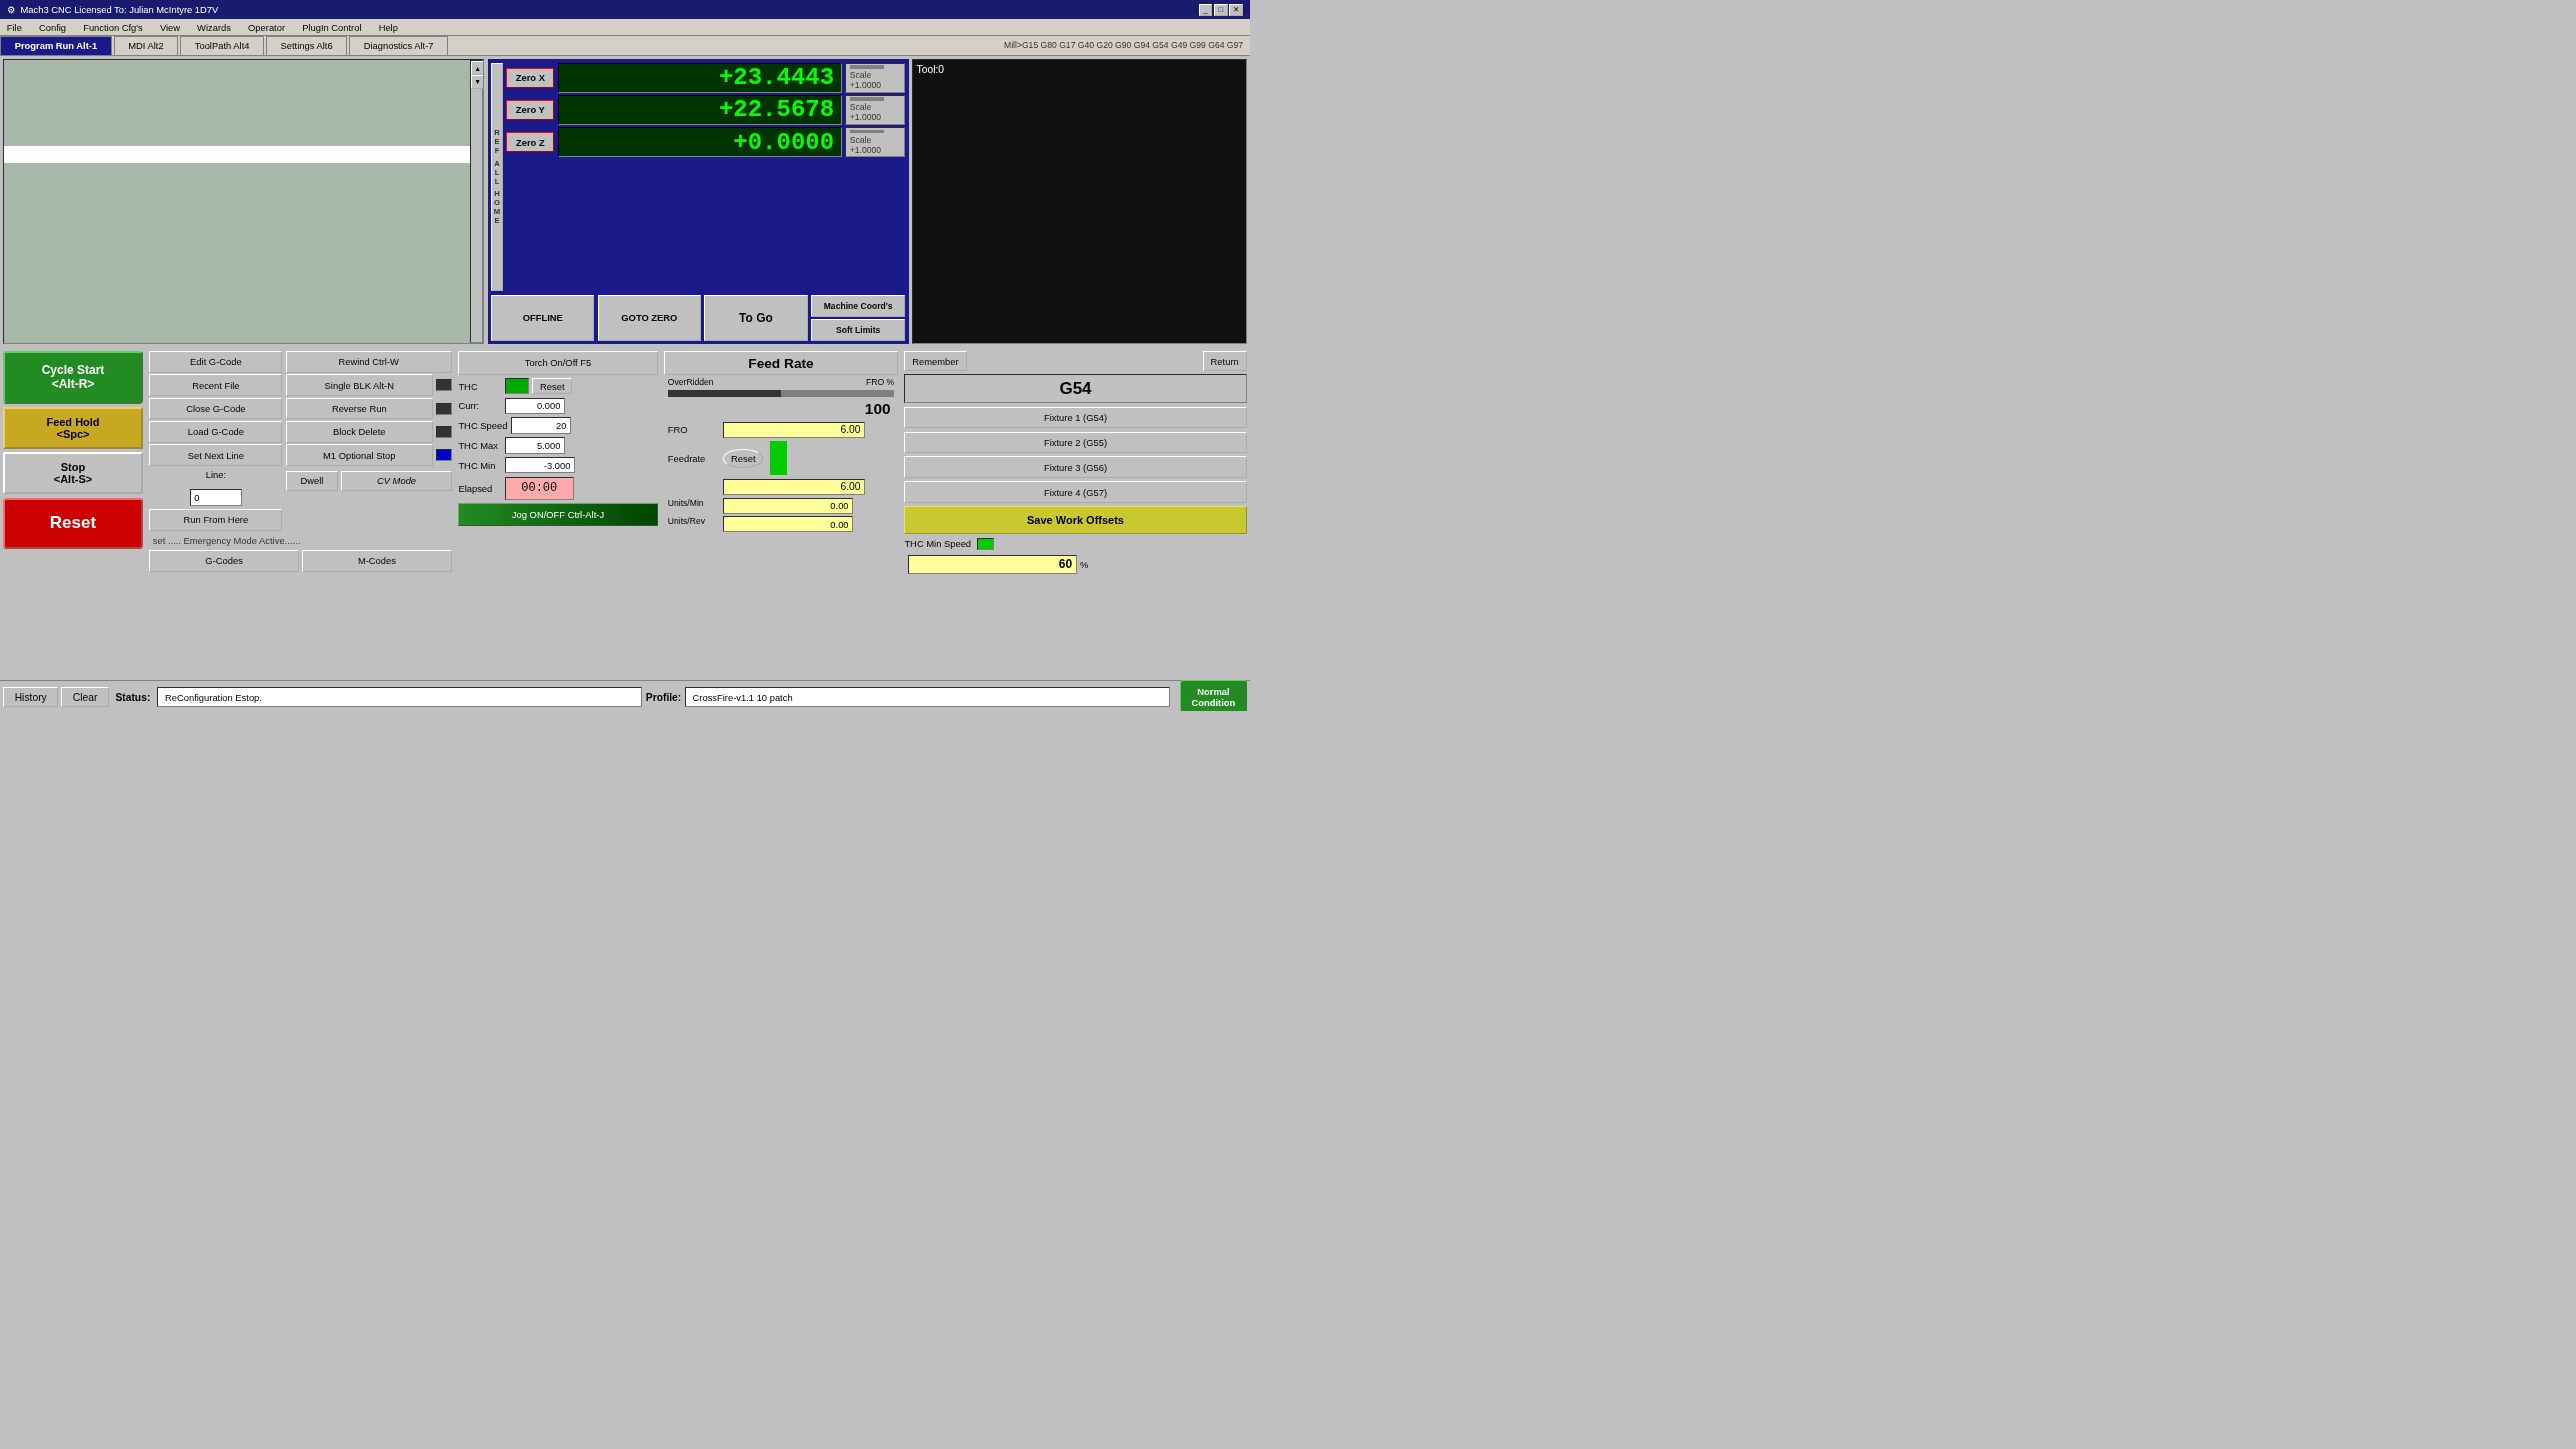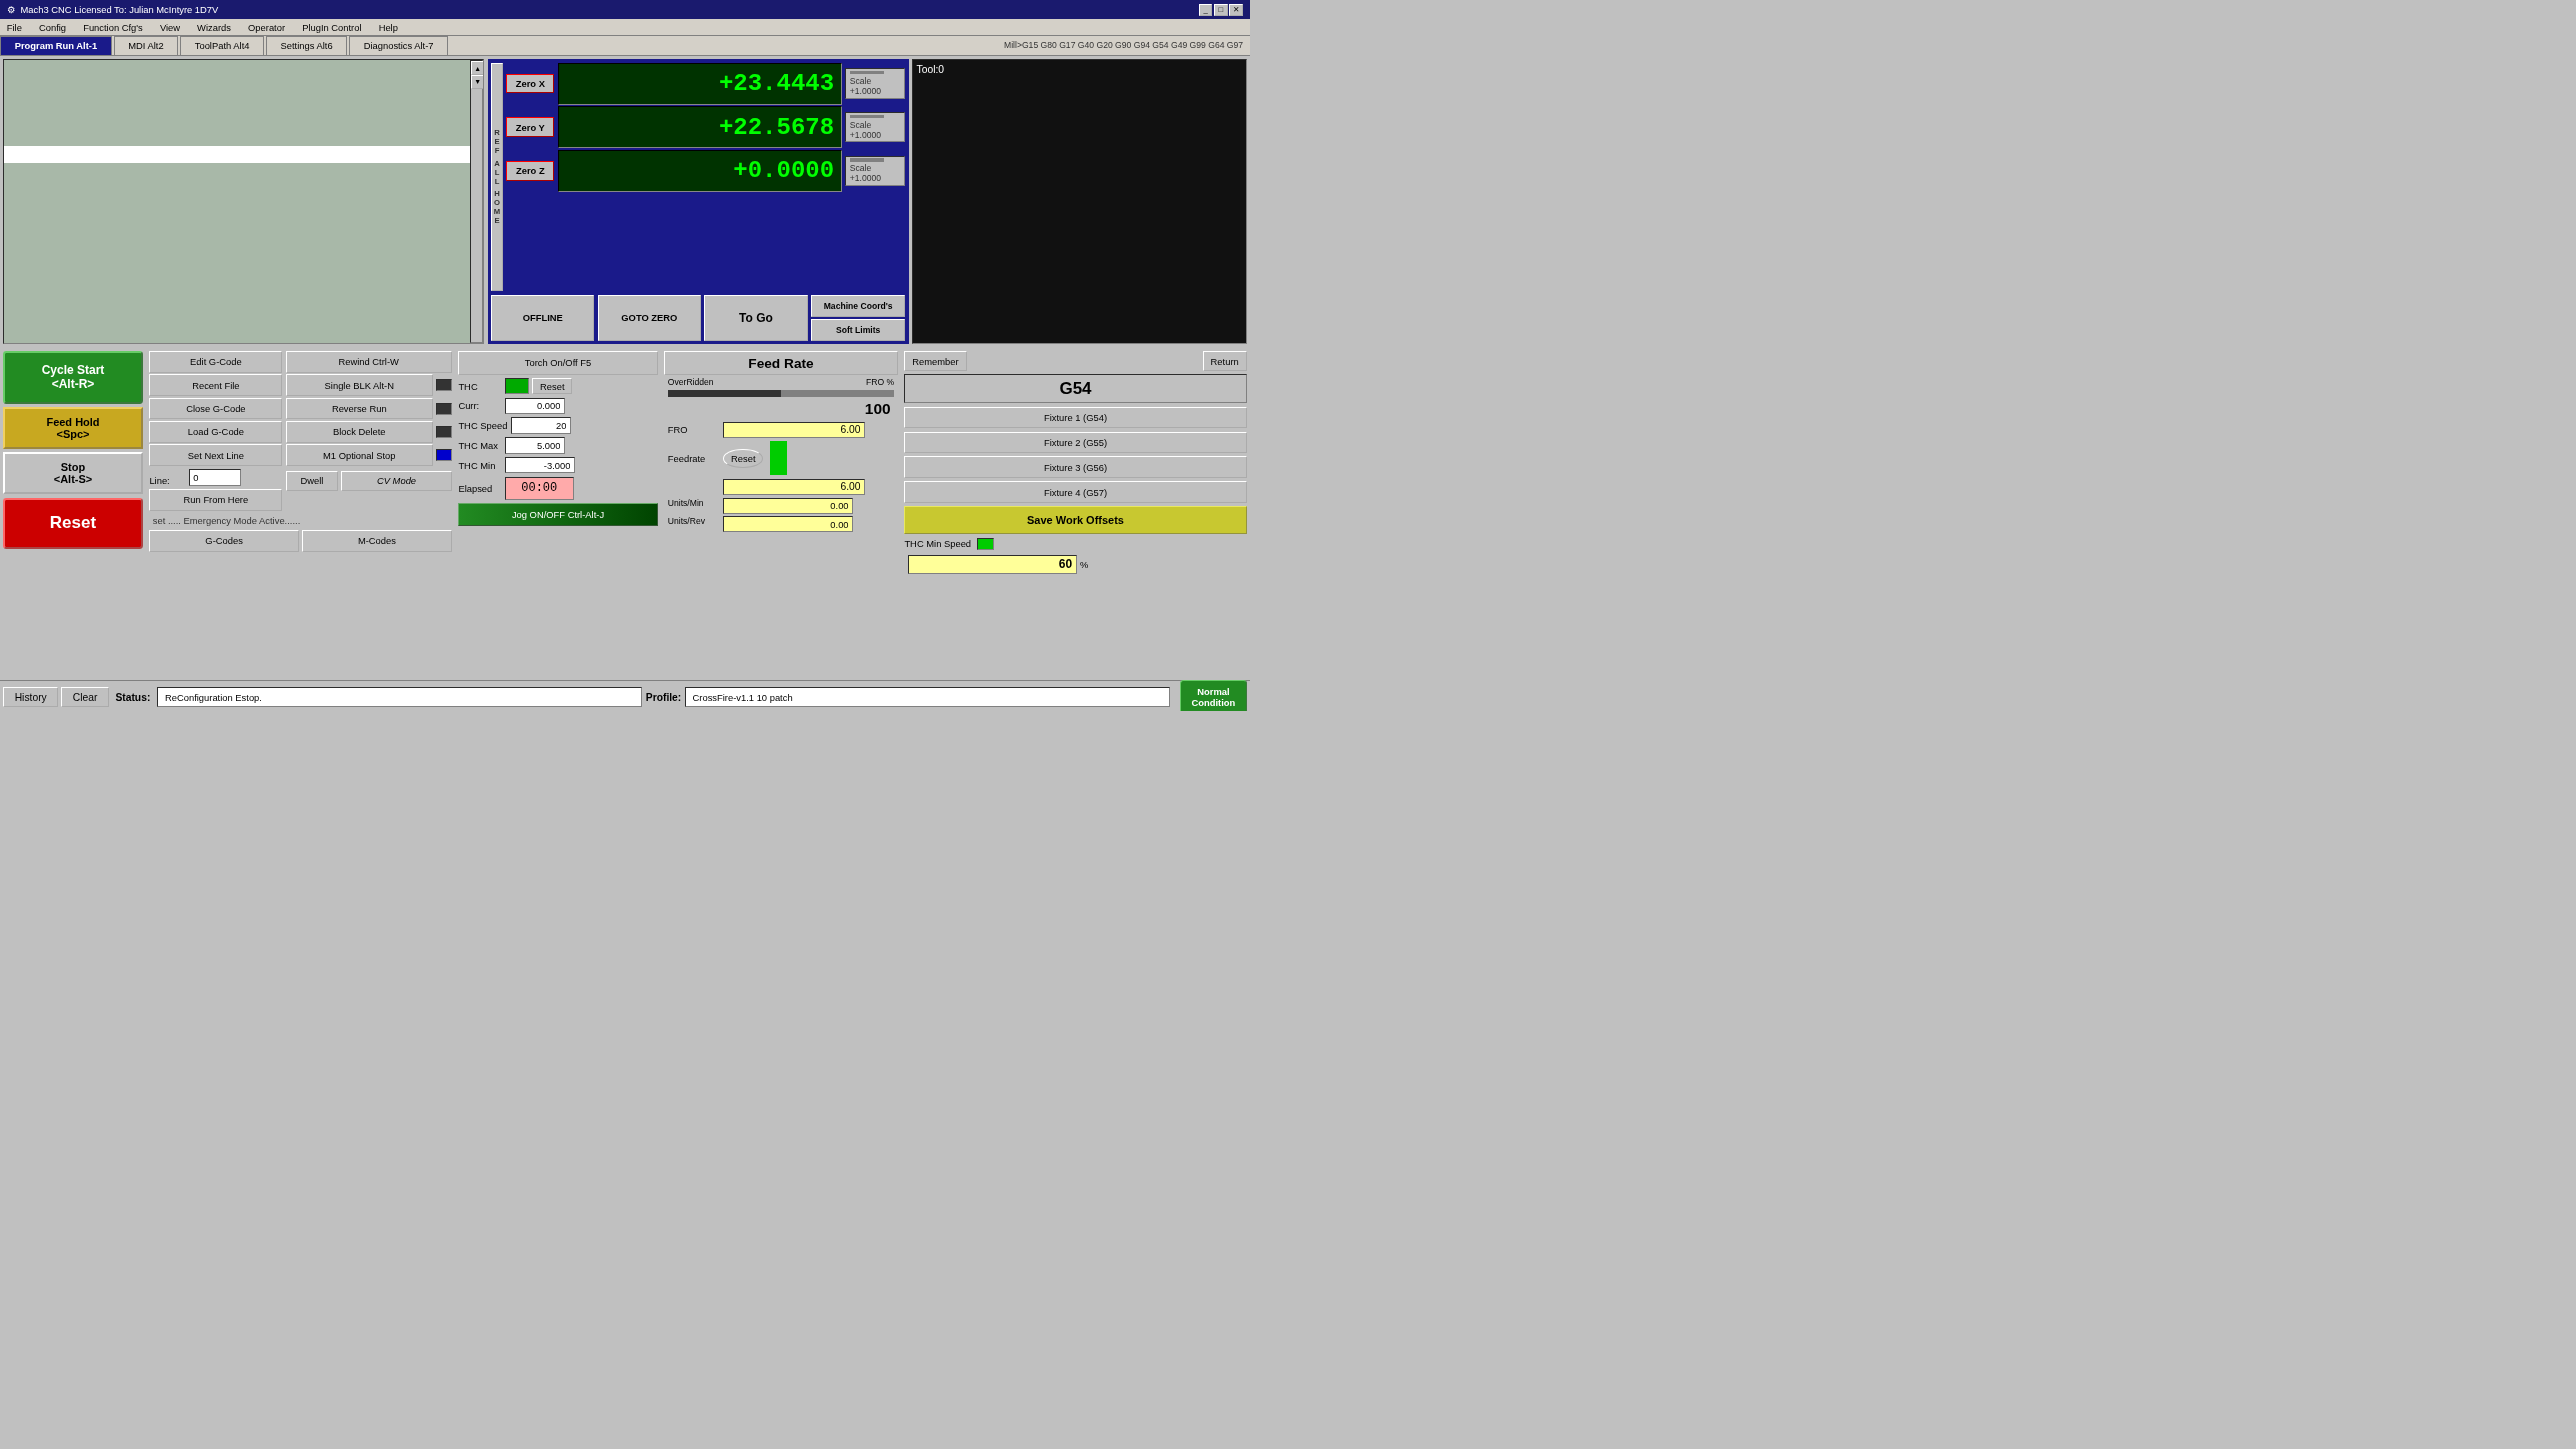--- a/index.html
+++ b/index.html
@@ -33,21 +33,21 @@
     .gcode-scroll-btn { width: 13.7px; height: 13.7px; background: #c0c0c0; border: 0.9px outset #fff; display: flex; align-items: center; justify-content: center; font-size: 6.9px; cursor: pointer; }
 
     
     .dro-panel { width: 421px; background: #1a1a8a; padding: 3.4px; display: flex; flex-direction: column; margin: 3.4px 0; }
     .ref-labels { display: flex; flex-direction: column; justify-content: center; background: #c0c0c0; padding: 1.7px; font-size: 7.7px; font-weight: bold; text-align: center; border: 0.9px outset #fff; }
     .ref-labels div { color: #333; }
     .dro-rows { flex: 1; display: flex; flex-direction: column; gap: 1.7px; }
     .dro-row { display: flex; align-items: center; gap: 3.4px; }
     .zero-btn { background: #c0c0c0; border: 1.7px outset #fff; padding: 3.4px 6.9px; cursor: pointer; font-size: 9.4px; font-weight: bold; min-width: 48px; text-align: center; }
     .zero-btn-red { border-color: red; }
-    .dro-value { background: #003300; color: #00ff00; font-size: 24px; font-family: 'Courier New', monospace; font-weight: bold; flex: 1; text-align: right; padding: 3.4px 6.9px; border: 1.7px inset #333; height: 42px; display: flex; align-items: center; justify-content: flex-end; }
+    .dro-value { background: #003300; color: #00ff00; font-size: 24px; font-family: 'Courier New', monospace; font-weight: bold; flex: 1; text-align: right; padding: 3.4px 6.9px; border: 1.7px inset #333; height: 30px; display: flex; align-items: center; justify-content: flex-end; }
     .scale-box { background: #c0c0c0; border: 0.9px inset #808080; padding: 1.7px 3.4px; font-size: 7.7px; min-width: 60px; }
     .scale-bar { background: #808080; height: 3.4px; width: 34px; margin-bottom: 1.7px; }
     .scale-val { font-size: 8.6px; color: #333; }
 
     .dro-buttons { display: flex; gap: 3.4px; margin-top: 3.4px; }
     .dro-btn { flex: 1; background: #c0c0c0; border: 1.7px outset #fff; padding: 5.2px 3.4px; cursor: pointer; font-size: 9.4px; font-weight: bold; text-align: center; }
     .machine-btn { font-size: 8.6px; }
     .soft-limits-btn { font-size: 8.6px; }
 
     
@@ -66,21 +66,21 @@
     
     .bottom-section { display: flex; flex: 1; background: #c0c0c0; }
 
     
     .controls-panel { width: 146px; display: flex; flex-direction: column; gap: 3.4px; padding: 3.4px; }
     .cycle-start-btn { background: #228B22; border: 2.6px outset #66cc66; color: white; font-weight: bold; font-size: 12px; padding: 10.3px 6.9px; cursor: pointer; text-align: center; border-radius: 3.4px; }
     .feed-hold-btn { background: #c8a820; border: 2.6px outset #f0d060; color: black; font-weight: bold; font-size: 11px; padding: 6.9px 6.9px; cursor: pointer; text-align: center; }
     .stop-btn { background: #c0c0c0; border: 2.6px outset #fff; color: black; font-weight: bold; font-size: 11px; padding: 6.9px 6.9px; cursor: pointer; text-align: center; }
     .reset-btn { background: #cc0000; border: 2.6px outset #ff6666; color: white; font-weight: bold; font-size: 17px; padding: 13.7px 6.9px; cursor: pointer; text-align: center; border-radius: 3.4px; }
     .ctrl-btn { background: #c0c0c0; border: 1.7px outset #fff; padding: 4.3px 6.9px; cursor: pointer; font-size: 9.4px; text-align: center; }
-    .line-row { display: flex; align-items: flex-end; gap: 19px; font-size: 9.4px; padding: 1.7px 0; }
+    .line-row { display: flex; align-items: center; gap: 9px; font-size: 9.4px; padding: 1.7px 0; flex-direction: column; }
     .line-input { background: white; border: 1.7px inset #808080; padding: 1.7px 3.4px; width: 52px; font-size: 9.4px; }
     .emergency-text { font-size: 9.4px; padding: 1.7px 3.4px; color: #333; }
     .dwell-row { display: flex; gap: 3.4px; margin-top: 3.4px; }
     .dwell-btn { background: #c0c0c0; border: 1.7px outset #fff; padding: 3.4px 13.7px; cursor: pointer; font-size: 9.4px; }
     .cv-mode-btn { background: #c0c0c0; border: 1.7px outset #fff; padding: 3.4px 10.3px; cursor: pointer; font-size: 9.4px; flex: 1; font-style: italic; }
 
     
     .thc-panel { width: 206px; padding: 3.4px; display: flex; flex-direction: column; gap: 3.4px; }
     .torch-btn { background: #c0c0c0; border: 1.7px outset #fff; padding: 5.2px; cursor: pointer; font-size: 9.4px; text-align: center; }
     .thc-row { display: flex; align-items: center; gap: 3.4px; }

